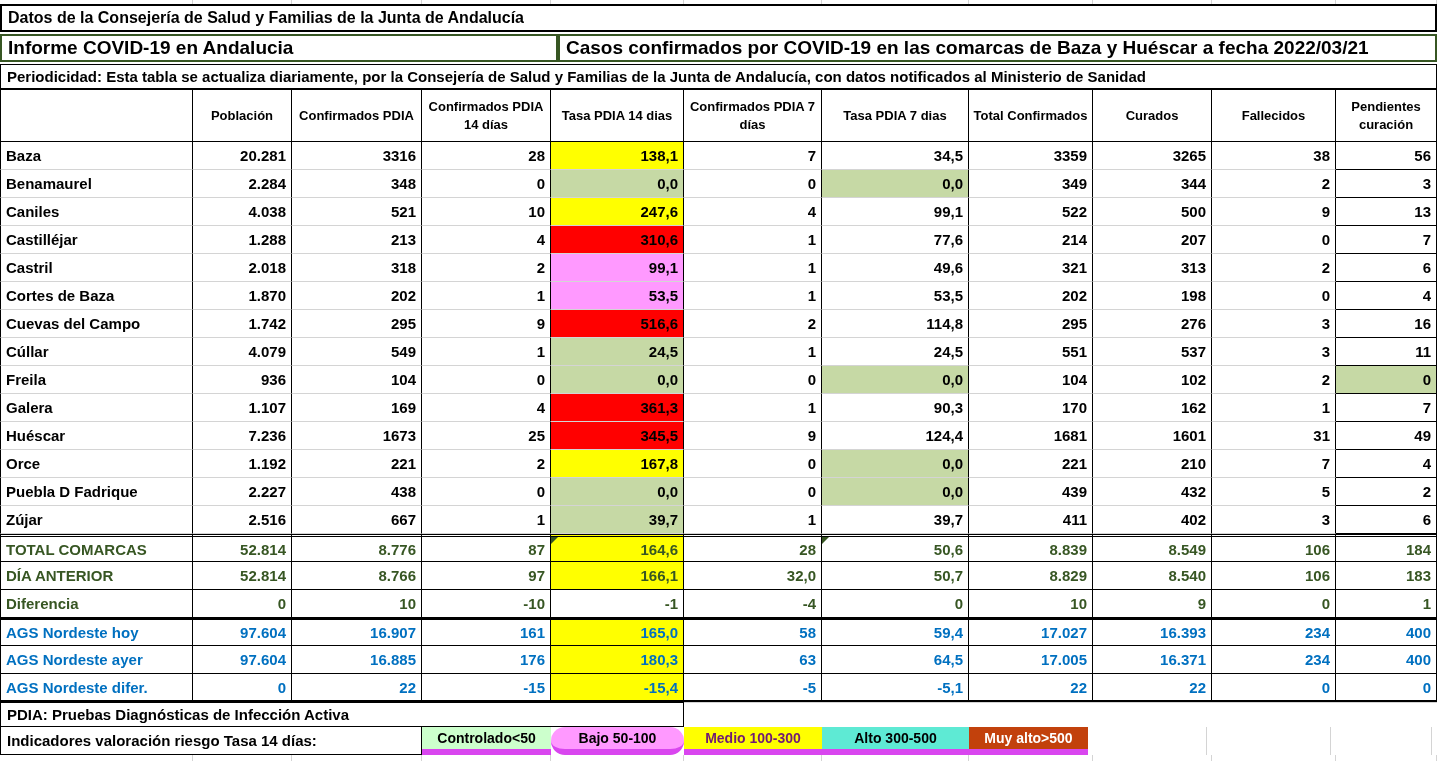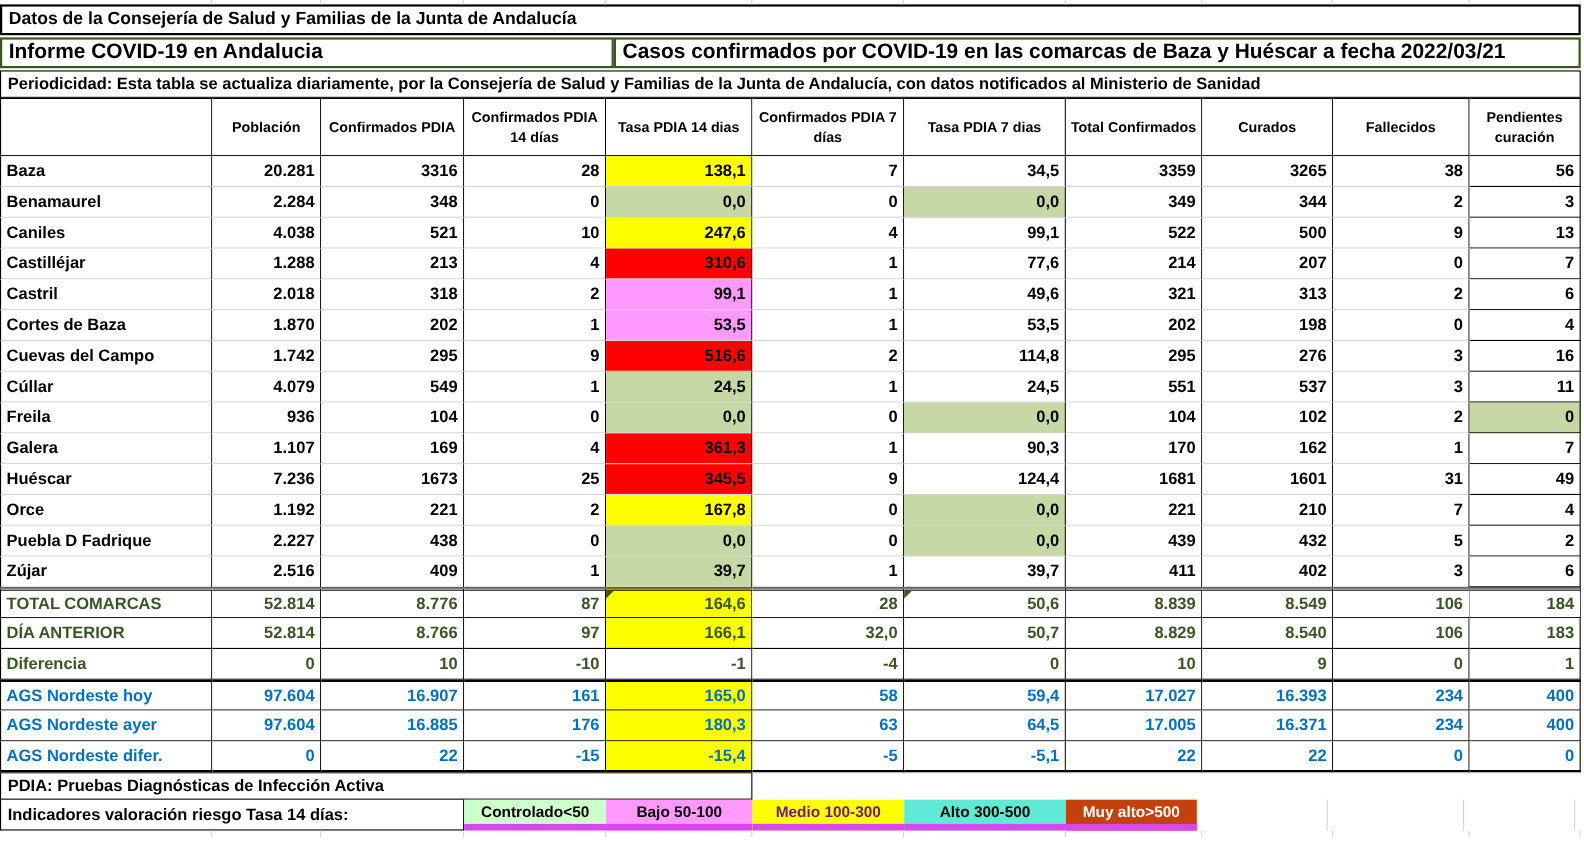--- a/index.html
+++ b/index.html
@@ -91,21 +91,21 @@
       <div class="r data"><div class="c first name">Castilléjar</div><div class="c num">1.288</div><div class="c num">213</div><div class="c num">4</div><div class="c num bg-red">310,6</div><div class="c num">1</div><div class="c num">77,6</div><div class="c num">214</div><div class="c num">207</div><div class="c num">0</div><div class="c num lastcol">7</div></div>
       <div class="r data"><div class="c first name">Castril</div><div class="c num">2.018</div><div class="c num">318</div><div class="c num">2</div><div class="c num bg-pink">99,1</div><div class="c num">1</div><div class="c num">49,6</div><div class="c num">321</div><div class="c num">313</div><div class="c num">2</div><div class="c num lastcol">6</div></div>
       <div class="r data"><div class="c first name">Cortes de Baza</div><div class="c num">1.870</div><div class="c num">202</div><div class="c num">1</div><div class="c num bg-pink">53,5</div><div class="c num">1</div><div class="c num">53,5</div><div class="c num">202</div><div class="c num">198</div><div class="c num">0</div><div class="c num lastcol">4</div></div>
       <div class="r data"><div class="c first name">Cuevas del Campo</div><div class="c num">1.742</div><div class="c num">295</div><div class="c num">9</div><div class="c num bg-red">516,6</div><div class="c num">2</div><div class="c num">114,8</div><div class="c num">295</div><div class="c num">276</div><div class="c num">3</div><div class="c num lastcol">16</div></div>
       <div class="r data"><div class="c first name">Cúllar</div><div class="c num">4.079</div><div class="c num">549</div><div class="c num">1</div><div class="c num bg-green">24,5</div><div class="c num">1</div><div class="c num">24,5</div><div class="c num">551</div><div class="c num">537</div><div class="c num">3</div><div class="c num lastcol">11</div></div>
       <div class="r data"><div class="c first name">Freila</div><div class="c num">936</div><div class="c num">104</div><div class="c num">0</div><div class="c num bg-green">0,0</div><div class="c num">0</div><div class="c num bg-green">0,0</div><div class="c num">104</div><div class="c num">102</div><div class="c num">2</div><div class="c num lastcol bg-green">0</div></div>
       <div class="r data"><div class="c first name">Galera</div><div class="c num">1.107</div><div class="c num">169</div><div class="c num">4</div><div class="c num bg-red">361,3</div><div class="c num">1</div><div class="c num">90,3</div><div class="c num">170</div><div class="c num">162</div><div class="c num">1</div><div class="c num lastcol">7</div></div>
       <div class="r data"><div class="c first name">Huéscar</div><div class="c num">7.236</div><div class="c num">1673</div><div class="c num">25</div><div class="c num bg-red">345,5</div><div class="c num">9</div><div class="c num">124,4</div><div class="c num">1681</div><div class="c num">1601</div><div class="c num">31</div><div class="c num lastcol">49</div></div>
       <div class="r data"><div class="c first name">Orce</div><div class="c num">1.192</div><div class="c num">221</div><div class="c num">2</div><div class="c num bg-yellow">167,8</div><div class="c num">0</div><div class="c num bg-green">0,0</div><div class="c num">221</div><div class="c num">210</div><div class="c num">7</div><div class="c num lastcol">4</div></div>
       <div class="r data"><div class="c first name">Puebla D Fadrique</div><div class="c num">2.227</div><div class="c num">438</div><div class="c num">0</div><div class="c num bg-green">0,0</div><div class="c num">0</div><div class="c num bg-green">0,0</div><div class="c num">439</div><div class="c num">432</div><div class="c num">5</div><div class="c num lastcol">2</div></div>
-      <div class="r data"><div class="c first name">Zújar</div><div class="c num">2.516</div><div class="c num">409</div><div class="c num">1</div><div class="c num bg-green">39,7</div><div class="c num">1</div><div class="c num">39,7</div><div class="c num">411</div><div class="c num">402</div><div class="c num">3</div><div class="c num lastcol">6</div></div>
+      <div class="r data"><div class="c first name">Zújar</div><div class="c num">2.516</div><div class="c num">667</div><div class="c num">1</div><div class="c num bg-green">39,7</div><div class="c num">1</div><div class="c num">39,7</div><div class="c num">411</div><div class="c num">402</div><div class="c num">3</div><div class="c num lastcol">6</div></div>
       <div class="r tot sepdouble"><div class="c first name">TOTAL COMARCAS</div><div class="c num">52.814</div><div class="c num">8.776</div><div class="c num">87</div><div class="c num bg-yellow">164,6<span class="tri"></span></div><div class="c num">28</div><div class="c num">50,6<span class="tri"></span></div><div class="c num">8.839</div><div class="c num">8.549</div><div class="c num">106</div><div class="c num lastcol">184</div></div>
       <div class="r tot"><div class="c first name">DÍA ANTERIOR</div><div class="c num">52.814</div><div class="c num">8.766</div><div class="c num">97</div><div class="c num bg-yellow">166,1</div><div class="c num">32,0</div><div class="c num">50,7</div><div class="c num">8.829</div><div class="c num">8.540</div><div class="c num">106</div><div class="c num lastcol">183</div></div>
       <div class="r tot"><div class="c first name">Diferencia</div><div class="c num">0</div><div class="c num">10</div><div class="c num">-10</div><div class="c num">-1</div><div class="c num">-4</div><div class="c num">0</div><div class="c num">10</div><div class="c num">9</div><div class="c num">0</div><div class="c num lastcol">1</div></div>
       <div class="r ags septhick"><div class="c first name">AGS Nordeste hoy</div><div class="c num">97.604</div><div class="c num">16.907</div><div class="c num">161</div><div class="c num bg-yellow">165,0</div><div class="c num">58</div><div class="c num">59,4</div><div class="c num">17.027</div><div class="c num">16.393</div><div class="c num">234</div><div class="c num lastcol">400</div></div>
       <div class="r ags"><div class="c first name">AGS Nordeste ayer</div><div class="c num">97.604</div><div class="c num">16.885</div><div class="c num">176</div><div class="c num bg-yellow">180,3</div><div class="c num">63</div><div class="c num">64,5</div><div class="c num">17.005</div><div class="c num">16.371</div><div class="c num">234</div><div class="c num lastcol">400</div></div>
       <div class="r ags bthick"><div class="c first name">AGS Nordeste difer.</div><div class="c num">0</div><div class="c num">22</div><div class="c num">-15</div><div class="c num bg-yellow">-15,4</div><div class="c num">-5</div><div class="c num">-5,1</div><div class="c num">22</div><div class="c num">22</div><div class="c num">0</div><div class="c num lastcol">0</div></div>
     </div>
 
   <div class="pdia-row">
     <div class="pdia-cell">
@@ -118,21 +118,21 @@
     <div class="gl" style="width:124px"></div>
     <div class="gl" style="width:101px"></div>
   </div>
 
   <div class="legend-row">
     <div class="legend-label">
       <span>Indicadores valoración riesgo Tasa 14 días:</span>
     </div>
     <span id="legend-cells" style="display:flex">
         <div class="legend-cell" style="width: 129px; background: rgb(204, 255, 204); color: rgb(0, 0, 0);">Controlado&lt;50</div>
-        <div class="legend-cell" style="width: 133px; background: rgb(255, 153, 255); color: rgb(0, 0, 0);">Bajo 50-100</div>
+        <div class="legend-cell" style="width: 133px; background: rgb(255, 153, 255); color: rgb(0, 0, 0); border-radius: 14px;">Bajo 50-100</div>
         <div class="legend-cell" style="width: 138px; background: rgb(255, 255, 0); color: #701a75;">Medio 100-300</div>
         <div class="legend-cell" style="width: 147px; background: #5eead4; color: rgb(0, 0, 0);">Alto 300-500</div>
         <div class="legend-cell" style="width: 119px; background: #c2410c; color: rgb(255, 255, 255);">Muy alto&gt;500</div>
       </span>
     <div class="gl" style="width:119px;border-bottom:none"></div>
     <div class="gl" style="width:124px;border-bottom:none"></div>
     <div class="gl" style="width:101px;border-bottom:none"></div>
   </div>
 
   <div class="strip" id="bottom-strip" style="height:6px">

